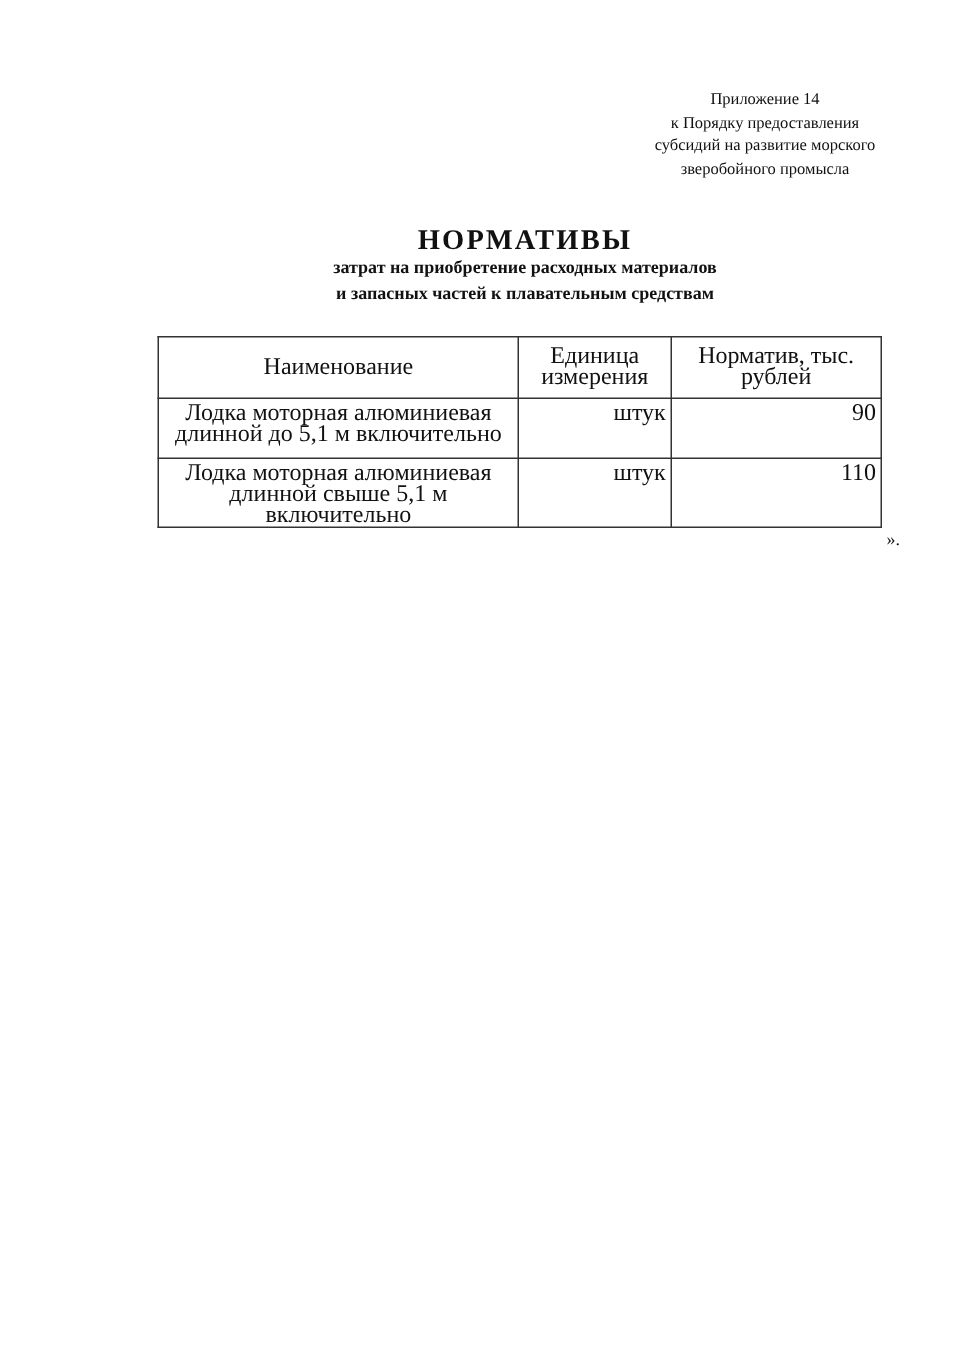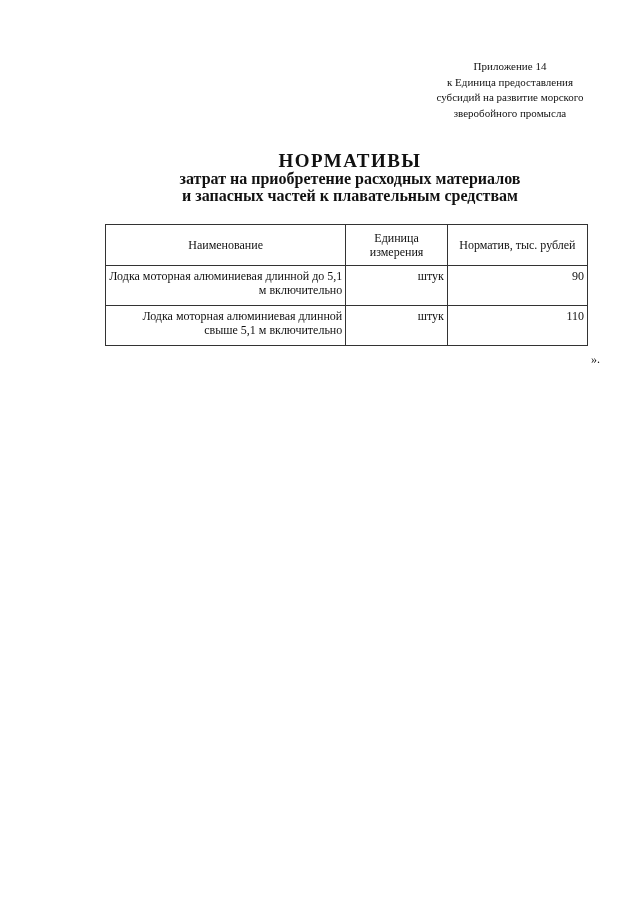--- a/index.html
+++ b/index.html
@@ -32,65 +32,65 @@
       width: 500px;
       text-align: center;
       font-weight: bold;
     }
     .title-main {
       font-size: 19px;
       letter-spacing: 1.5px;
       line-height: 18px;
     }
     .title-sub {
-      font-size: 16px;
+      font-size: 12px;
       line-height: 17px;
     }
     table.norms {
       position: absolute;
       left: 105px;
       top: 224px;
       width: 483px;
       border-collapse: collapse;
-      font-size: 12px;
+      font-size: 16px;
       line-height: 14px;
     }
     table.norms td, table.norms th {
       border: 1px solid #333333;
       font-weight: normal;
       padding: 0 3px;
     }
     table.norms th {
       height: 40px;
       text-align: center;
       vertical-align: middle;
     }
     table.norms td {
       height: 40px;
       vertical-align: top;
       padding-top: 3px;
       box-sizing: border-box;
     }
-    .col-name { width: 235px; text-align: right; }
+    .col-name { width: 235px; text-align: center; }
     .col-unit { width: 95px; text-align: center; }
     .col-norm { width: 134px; text-align: center; }
     td.col-unit, td.col-norm { text-align: right; }
     .closing {
       position: absolute;
       left: 591px;
       top: 352px;
       font-size: 12px;
     }
   </style>
 </head>
 <body>
 
 <div class="appendix">
   <div>Приложение 14</div>
-  <div>к Единица предоставления</div>
+  <div>к Порядку предоставления</div>
   <div>субсидий на развитие морского</div>
   <div>зверобойного промысла</div>
 </div>
 
 <div class="title-block">
   <div class="title-main">НОРМАТИВЫ</div>
   <div class="title-sub">затрат на приобретение расходных материалов</div>
   <div class="title-sub">и запасных частей к плавательным средствам</div>
 </div>
 

